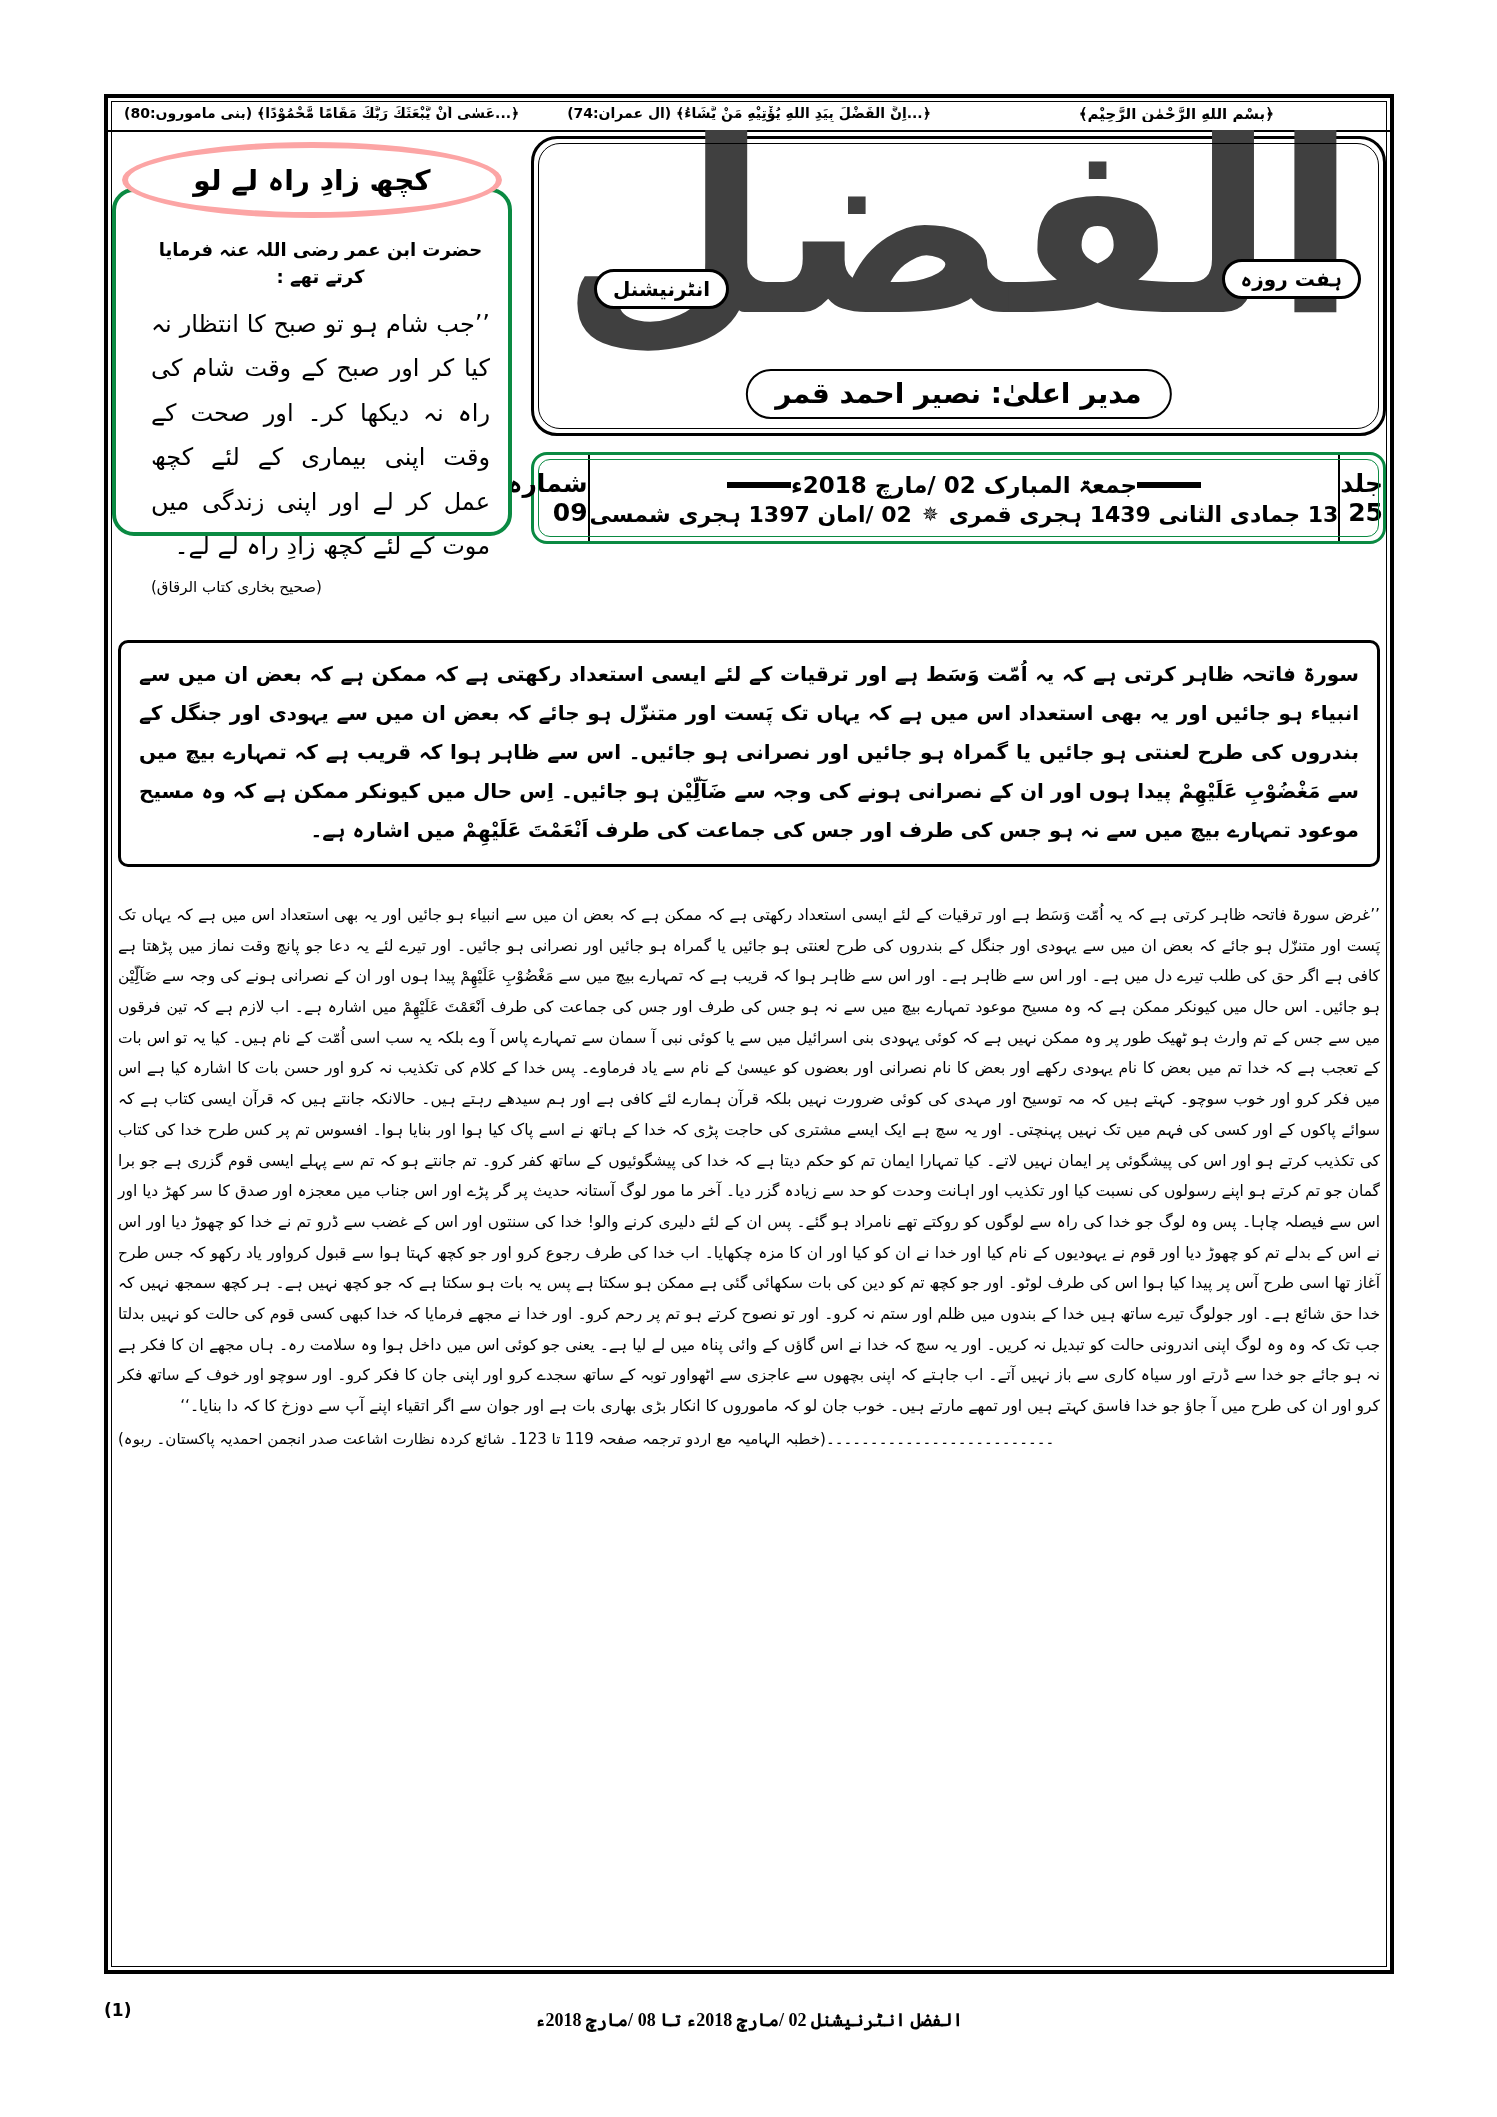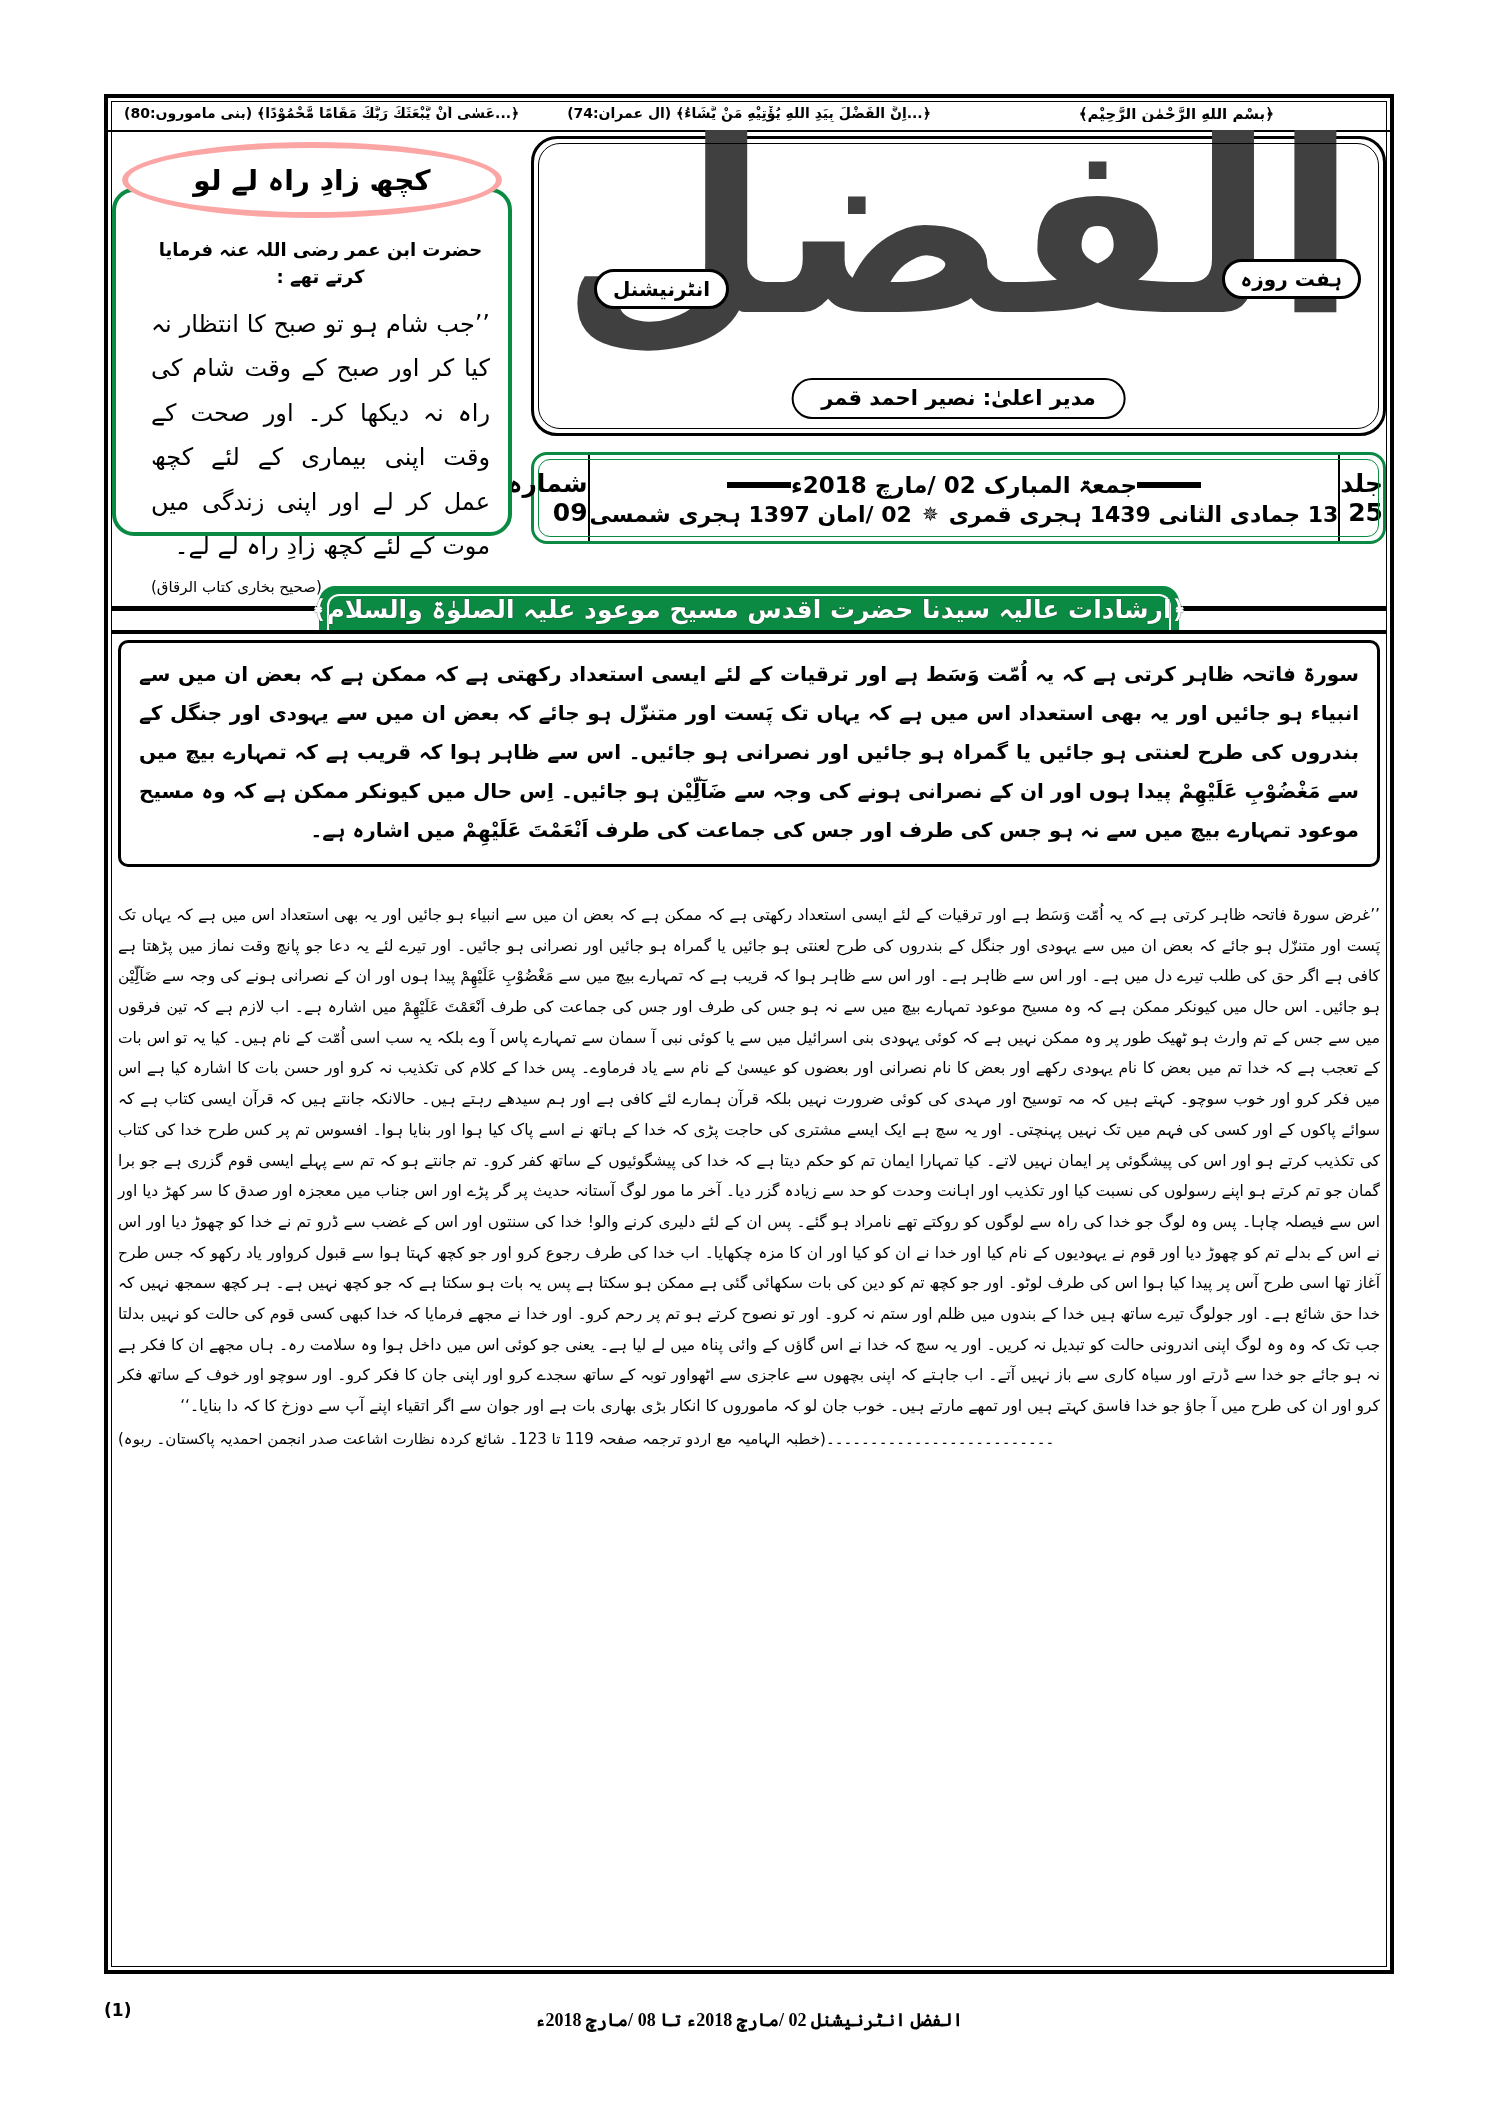--- a/index.html
+++ b/index.html
@@ -110,21 +110,21 @@
     padding:5px 16px;
     white-space:nowrap;
     direction:rtl;
     line-height:1.2;
   }
   .pill-weekly{ right:22px; top:120px; }
   .pill-intl{ left:60px; top:130px; }
   .pill-editor{
     left:50%;transform:translateX(-50%);
     bottom:14px;
-    font-size:21px;
+    font-size:28px;
     padding:6px 28px;
     border-width:2px;
   }
 
   
   .date-bar{
     position:absolute;
     right:2px;
     top:318px;
     width:855px;height:92px;
@@ -351,28 +351,20 @@
         <div class="hadith-body">’’جب شام ہو تو صبح کا انتظار نہ کیا کر اور صبح کے وقت شام کی راہ نہ دیکھا کر۔ اور صحت کے وقت اپنی بیماری کے لئے کچھ عمل کر لے اور اپنی زندگی میں موت کے لئے کچھ زادِ راہ لے لے۔</div>
         <div class="hadith-src">(صحیح بخاری کتاب الرقاق)</div>
       </div>
       <div class="hadith-oval">
         <span>کچھ زادِ راہ لے لو</span>
       </div>
     </div>
 
   </div>
 
-  <div class="headline-wrap">
-    <div class="headline-rule"></div>
-    <div class="headline-band">
-      <div class="headline-band-in"></div>
-      <span class="headline-text">﴿ارشادات عالیہ سیدنا حضرت اقدس مسیح موعود علیہ الصلوٰۃ والسلام﴾</span>
-    </div>
-    <div class="headline-under"></div>
-  </div>
 
   <div class="lead-box">
     <p>سورۃ فاتحہ ظاہر کرتی ہے کہ یہ اُمّت وَسَط ہے اور ترقیات کے لئے ایسی استعداد رکھتی ہے کہ ممکن ہے کہ بعض ان میں سے انبیاء ہو جائیں اور یہ بھی استعداد اس میں ہے کہ یہاں تک پَست اور متنزّل ہو جائے کہ بعض ان میں سے یہودی اور جنگل کے بندروں کی طرح لعنتی ہو جائیں یا گمراہ ہو جائیں اور نصرانی ہو جائیں۔ اس سے ظاہر ہوا کہ قریب ہے کہ تمہارے بیچ میں سے مَغْضُوْبِ عَلَیْهِمْ پیدا ہوں اور ان کے نصرانی ہونے کی وجہ سے ضَآلِّیْن ہو جائیں۔ اِس حال میں کیونکر ممکن ہے کہ وہ مسیح موعود تمہارے بیچ میں سے نہ ہو جس کی طرف اور جس کی جماعت کی طرف اَنْعَمْتَ عَلَیْهِمْ میں اشارہ ہے۔</p>
   </div>
 
   <div class="body-col">
     <p>’’غرض سورۃ فاتحہ ظاہر کرتی ہے کہ یہ اُمّت وَسَط ہے اور ترقیات کے لئے ایسی استعداد رکھتی ہے کہ ممکن ہے کہ بعض ان میں سے انبیاء ہو جائیں اور یہ بھی استعداد اس میں ہے کہ یہاں تک پَست اور متنزّل ہو جائے کہ بعض ان میں سے یہودی اور جنگل کے بندروں کی طرح لعنتی ہو جائیں یا گمراہ ہو جائیں اور نصرانی ہو جائیں۔ اور تیرے لئے یہ دعا جو پانچ وقت نماز میں پڑھتا ہے کافی ہے اگر حق کی طلب تیرے دل میں ہے۔ اور اس سے ظاہر ہے۔ اور اس سے ظاہر ہوا کہ قریب ہے کہ تمہارے بیچ میں سے مَغْضُوْبِ عَلَیْهِمْ پیدا ہوں اور ان کے نصرانی ہونے کی وجہ سے ضَآلِّیْن ہو جائیں۔ اس حال میں کیونکر ممکن ہے کہ وہ مسیح موعود تمہارے بیچ میں سے نہ ہو جس کی طرف اور جس کی جماعت کی طرف اَنْعَمْتَ عَلَیْهِمْ میں اشارہ ہے۔ اب لازم ہے کہ تین فرقوں میں سے جس کے تم وارث ہو ٹھیک طور پر وہ ممکن نہیں ہے کہ کوئی یہودی بنی اسرائیل میں سے یا کوئی نبی آ سمان سے تمہارے پاس آ وے بلکہ یہ سب اسی اُمّت کے نام ہیں۔ کیا یہ تو اس بات کے تعجب ہے کہ خدا تم میں بعض کا نام یہودی رکھے اور بعض کا نام نصرانی اور بعضوں کو عیسیٰ کے نام سے یاد فرماوے۔ پس خدا کے کلام کی تکذیب نہ کرو اور حسن بات کا اشارہ کیا ہے اس میں فکر کرو اور خوب سوچو۔ کہتے ہیں کہ مہ توسیح اور مہدی کی کوئی ضرورت نہیں بلکہ قرآن ہمارے لئے کافی ہے اور ہم سیدھے رہتے ہیں۔ حالانکہ جانتے ہیں کہ قرآن ایسی کتاب ہے کہ سوائے پاکوں کے اور کسی کی فہم میں تک نہیں پہنچتی۔ اور یہ سچ ہے ایک ایسے مشتری کی حاجت پڑی کہ خدا کے ہاتھ نے اسے پاک کیا ہوا اور بنایا ہوا۔ افسوس تم پر کس طرح خدا کی کتاب کی تکذیب کرتے ہو اور اس کی پیشگوئی پر ایمان نہیں لاتے۔ کیا تمہارا ایمان تم کو حکم دیتا ہے کہ خدا کی پیشگوئیوں کے ساتھ کفر کرو۔ تم جانتے ہو کہ تم سے پہلے ایسی قوم گزری ہے جو برا گمان جو تم کرتے ہو اپنے رسولوں کی نسبت کیا اور تکذیب اور اہانت وحدت کو حد سے زیادہ گزر دیا۔ آخر ما مور لوگ آستانہ حدیث پر گر پڑے اور اس جناب میں معجزہ اور صدق کا سر کھڑ دیا اور اس سے فیصلہ چاہا۔ پس وہ لوگ جو خدا کی راہ سے لوگوں کو روکتے تھے نامراد ہو گئے۔ پس ان کے لئے دلیری کرنے والو! خدا کی سنتوں اور اس کے غضب سے ڈرو تم نے خدا کو چھوڑ دیا اور اس نے اس کے بدلے تم کو چھوڑ دیا اور قوم نے یہودیوں کے نام کیا اور خدا نے ان کو کیا اور ان کا مزہ چکھایا۔ اب خدا کی طرف رجوع کرو اور جو کچھ کہتا ہوا سے قبول کرواور یاد رکھو کہ جس طرح آغاز تھا اسی طرح آس پر پیدا کیا ہوا اس کی طرف لوٹو۔ اور جو کچھ تم کو دین کی بات سکھائی گئی ہے ممکن ہو سکتا ہے پس یہ بات ہو سکتا ہے کہ جو کچھ نہیں ہے۔ ہر کچھ سمجھ نہیں کہ خدا حق شائع ہے۔ اور جولوگ تیرے ساتھ ہیں خدا کے بندوں میں ظلم اور ستم نہ کرو۔ اور تو نصوح کرتے ہو تم پر رحم کرو۔ اور خدا نے مجھے فرمایا کہ خدا کبھی کسی قوم کی حالت کو نہیں بدلتا جب تک کہ وہ وہ لوگ اپنی اندرونی حالت کو تبدیل نہ کریں۔ اور یہ سچ کہ خدا نے اس گاؤں کے وائی پناہ میں لے لیا ہے۔ یعنی جو کوئی اس میں داخل ہوا وہ سلامت رہ۔ ہاں مجھے ان کا فکر ہے نہ ہو جائے جو خدا سے ڈرتے اور سیاہ کاری سے باز نہیں آتے۔ اب جاہتے کہ اپنی بچھوں سے عاجزی سے اٹھواور توبہ کے ساتھ سجدے کرو اور اپنی جان کا فکر کرو۔ اور سوچو اور خوف کے ساتھ فکر کرو اور ان کی طرح میں آ جاؤ جو خدا فاسق کہتے ہیں اور تمھے مارتے ہیں۔ خوب جان لو کہ ماموروں کا انکار بڑی بھاری بات ہے اور جوان سے اگر اتقیاء اپنے آپ سے دوزخ کا کہ دا بنایا۔‘‘</p>
     <div class="body-ref">
       <span class="dotline">۔۔۔۔۔۔۔۔۔۔۔۔۔۔۔۔۔۔۔۔۔۔۔۔۔۔</span><span>(خطبہ الہامیہ مع اردو ترجمہ صفحہ 119 تا 123۔ شائع کردہ نظارت اشاعت صدر انجمن احمدیہ پاکستان۔ ربوہ)</span>
     </div>

